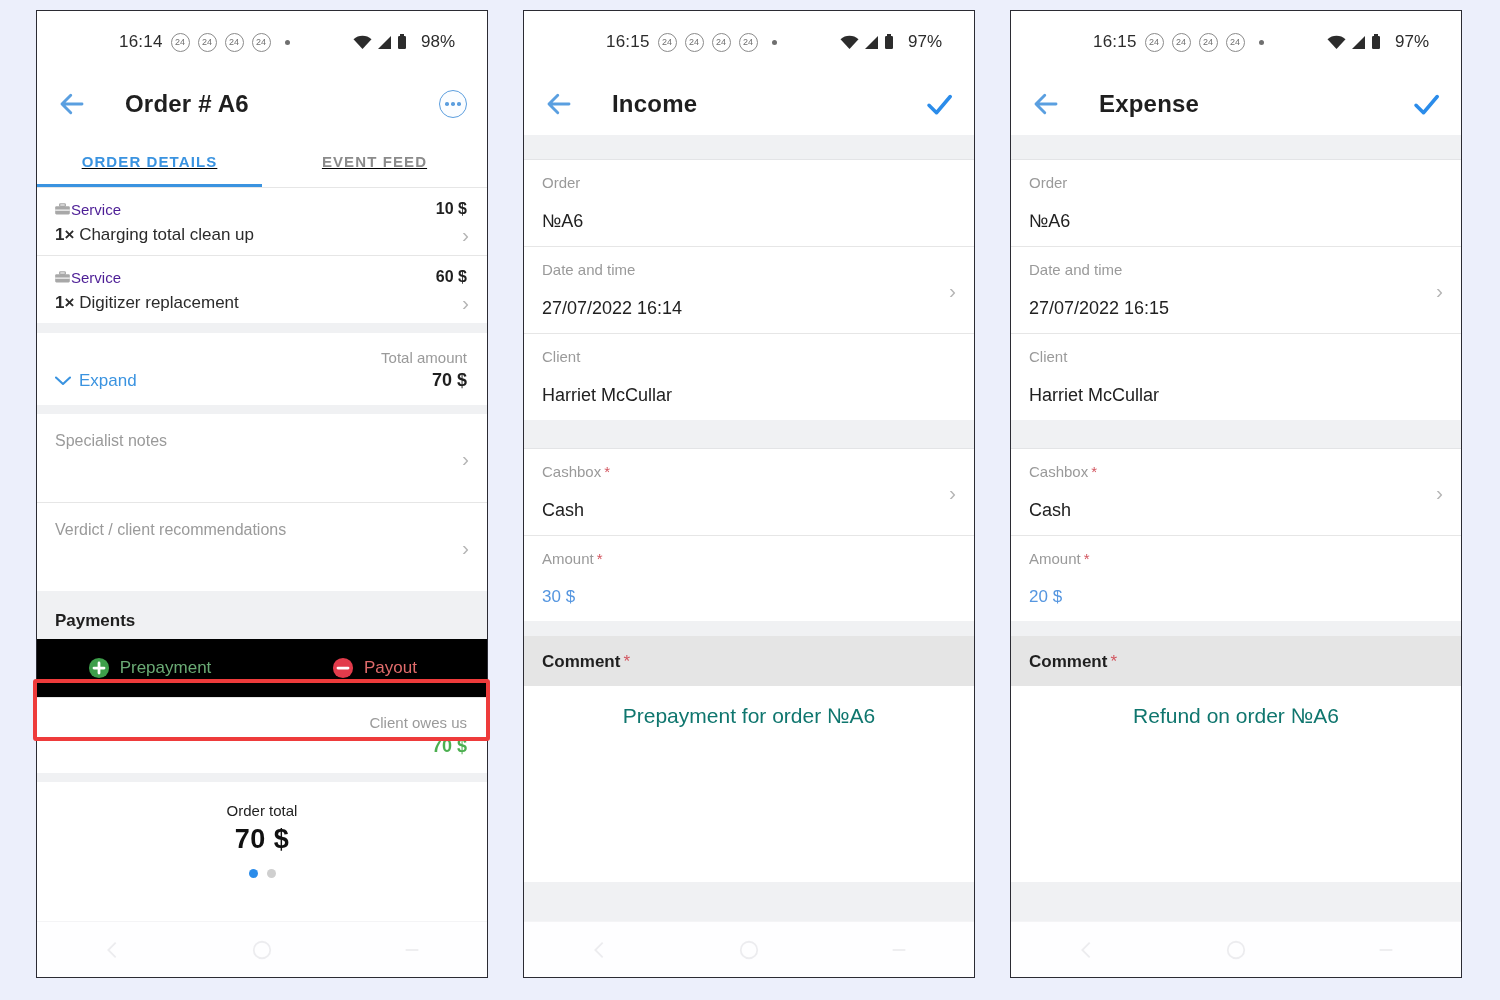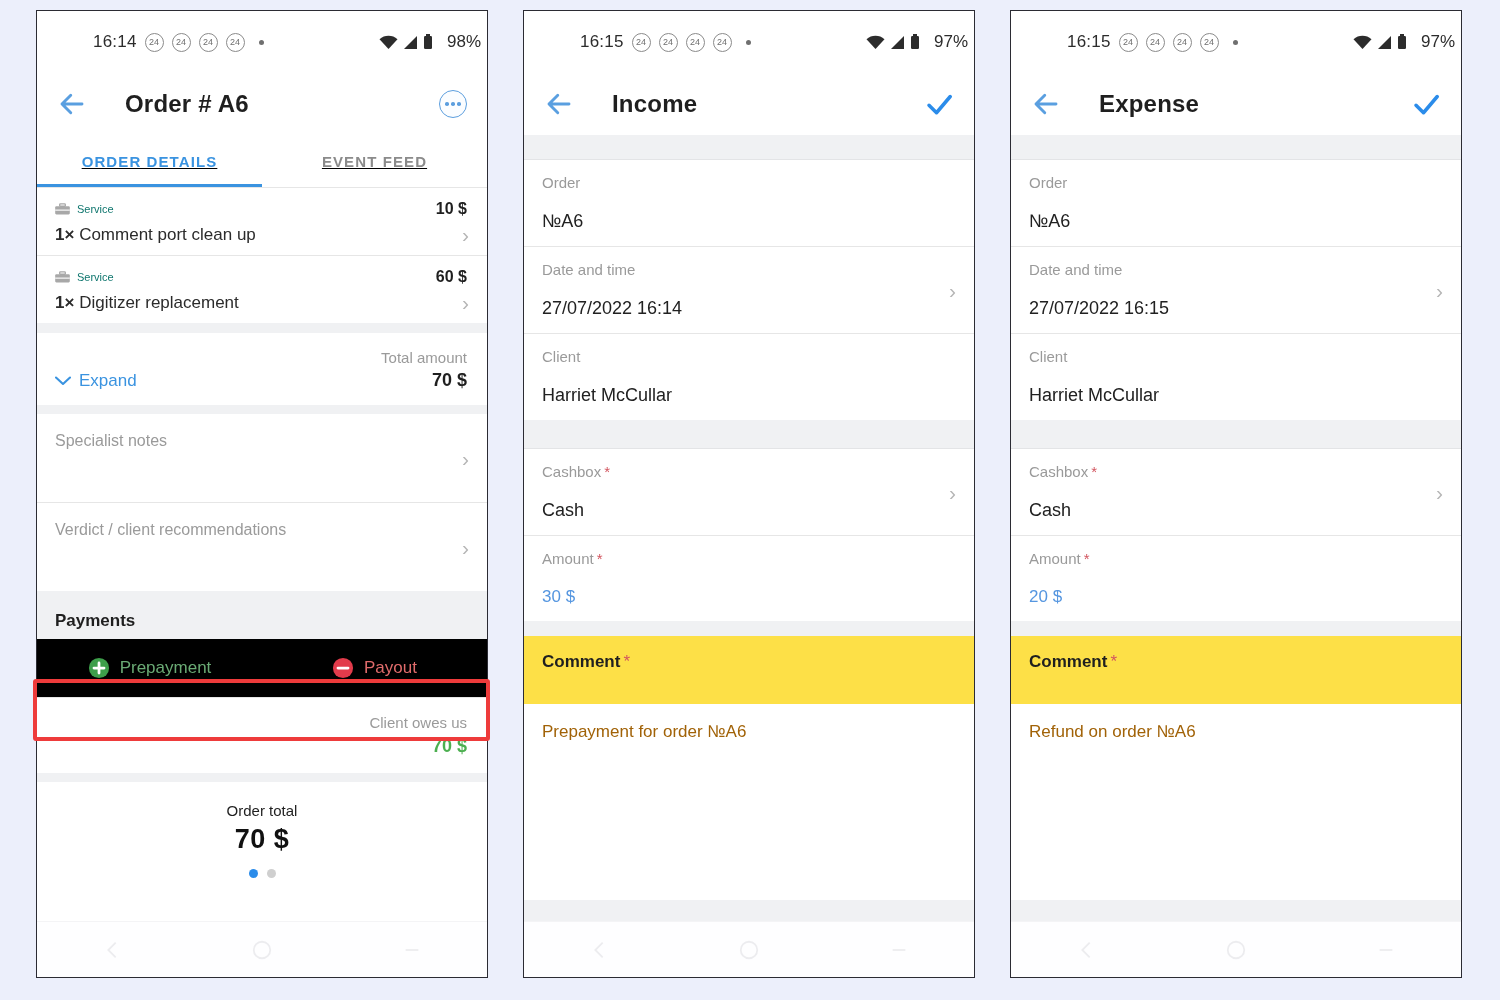--- a/index.html
+++ b/index.html
@@ -18,21 +18,21 @@
     overflow: hidden;
   }
   #phone1 { left: 36px;   top: 10px; width: 452px; height: 968px; }
   #phone2 { left: 523px;  top: 10px; width: 452px; height: 968px; }
   #phone3 { left: 1010px; top: 10px; width: 452px; height: 968px; }
 
   
   .statusbar {
     height: 62px;
     display: flex; align-items: center;
-    padding: 0 6px;
+    padding: 0 32px;
     font-size: 17px; color: #3a3a3a;
     position: relative;
   }
   .sb-left { display: flex; align-items: center; gap: 8px; margin-left: 50px; }
   .sb-clock { font-size: 17px; font-weight: 400; color: #2c2c2c; letter-spacing: .2px; }
   .sb-badge {
     width: 19px; height: 19px; border-radius: 50%;
     border: 1.3px solid #8b8b8b; color: #6f6f6f;
     font-size: 9px; display: flex; align-items: center; justify-content: center;
     line-height: 1;
@@ -76,21 +76,21 @@
   }
 
   
   .divider { height: 1px; background: #e6e6e6; }
   .band { background: #f0f1f3; }
   .band-sep { height: 1px; background: #e3e4e6; }
 
   .svc-row { padding: 12px 20px 10px 18px; position: relative; }
   .svc-top { display: flex; align-items: center; }
   .svc-label {
-    font-size: 11px; color: #0f766e; margin-left: 7px;
+    font-size: 15px; color: #4c1d95; margin-left: 1px;
   }
   .svc-price { margin-left: auto; font-size: 16px; font-weight: 700; color: #1f1f1f; }
   .svc-name { font-size: 17px; color: #2b2b2b; margin-top: 7px; }
   .svc-name b { font-weight: 700; }
   .chev {
     position: absolute; right: 18px; bottom: 10px;
     color: #b6b6b6; font-size: 21px; line-height: 1;
   }
   .briefcase { width: 15px; height: 13px; display: inline-block; }
 
@@ -137,25 +137,25 @@
 
   
   .form-row { position: relative; padding: 14px 46px 14px 18px; background: #fff; }
   .f-label { font-size: 15px; color: #9a9a9a; }
   .f-label .req { color: #d2555f; margin-left: 3px; }
   .f-value { font-size: 18px; color: #212121; margin-top: 20px; }
   .f-value.blue { color: #5596e0; font-size: 17px; }
   .f-chev { position: absolute; right: 18px; top: 50%; transform: translateY(-50%);
             color: #b6b6b6; font-size: 21px; line-height: 1; }
 
-  .comment-head { background: #fde047; padding: 16px 18px 32px 18px; }
+  .comment-head { background: #e5e5e5; padding: 16px 18px 14px 18px; }
   .comment-title { font-size: 17px; font-weight: 700; color: #1f1f1f; }
   .comment-title .req { color: #d2555f; margin-left: 3px; font-weight: 400; }
   .comment-body { padding: 18px 18px 0 18px; background: #fff; }
-  .comment-text { font-size: 17px; color: #a16207; }
+  .comment-text { font-size: 21px; color: #0f766e; text-align: center; }
 
   
   .navbar {
     position: absolute; left: 0; right: 0; bottom: 0; height: 56px;
     background: #fefeff; display: flex; align-items: center; justify-content: space-around;
     border-top: 1px solid #f4f4f6;
   }
   .nav-ico { opacity: .32; }
 
   
@@ -222,21 +222,21 @@
         <svg class="briefcase" viewBox="0 0 18 16">
           <rect x="0" y="4" width="18" height="10" rx="1.4" fill="#a8a8a8"></rect>
           <rect x="5.5" y="1" width="7" height="3" rx="1" fill="none" stroke="#a8a8a8" stroke-width="1.6"></rect>
           <rect x="0" y="8" width="18" height="1.6" fill="#ffffff" opacity=".85"></rect>
         </svg>
         <span class="svc-label">Service</span>
         <span class="svc-price">10 $</span>
       </div>
       <div class="svc-name">
         <b>1×</b>
-        <span>Comment port clean up</span>
+        <span>Charging total clean up</span>
       </div>
       <span class="chev">›</span>
     </div>
     <div class="divider"></div>
 
     <div class="svc-row">
       <div class="svc-top">
         <svg class="briefcase" viewBox="0 0 18 16">
           <rect x="0" y="4" width="18" height="10" rx="1.4" fill="#a8a8a8"></rect>
           <rect x="5.5" y="1" width="7" height="3" rx="1" fill="none" stroke="#a8a8a8" stroke-width="1.6"></rect>

